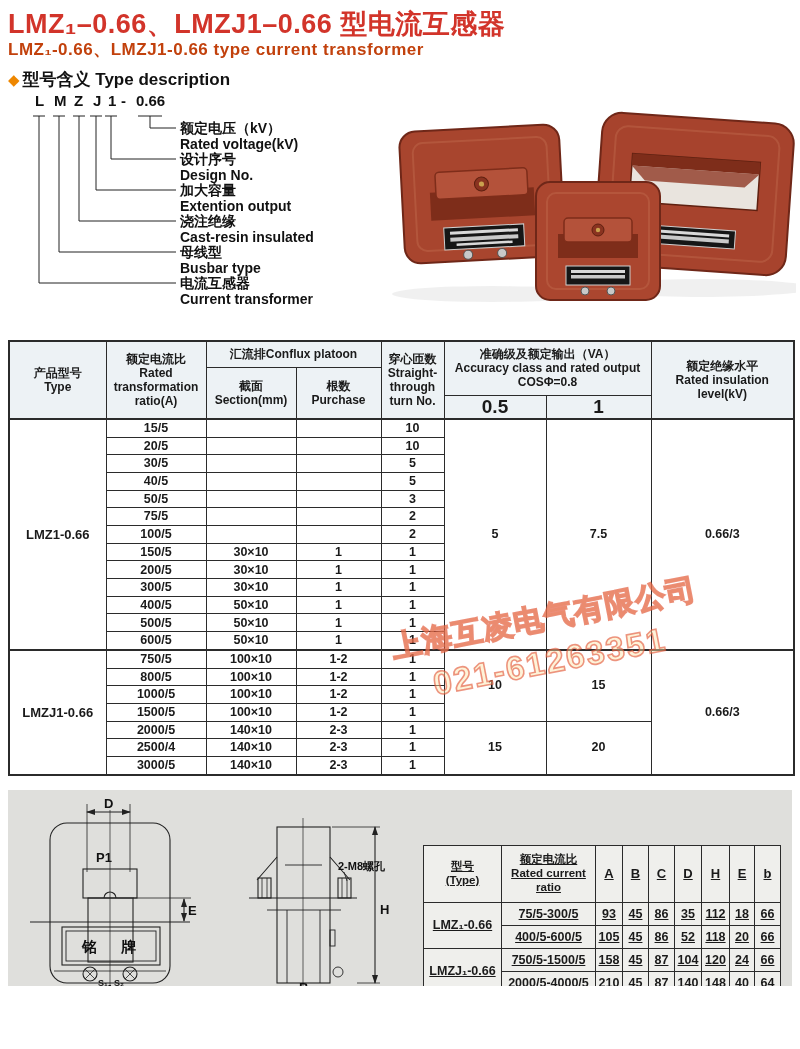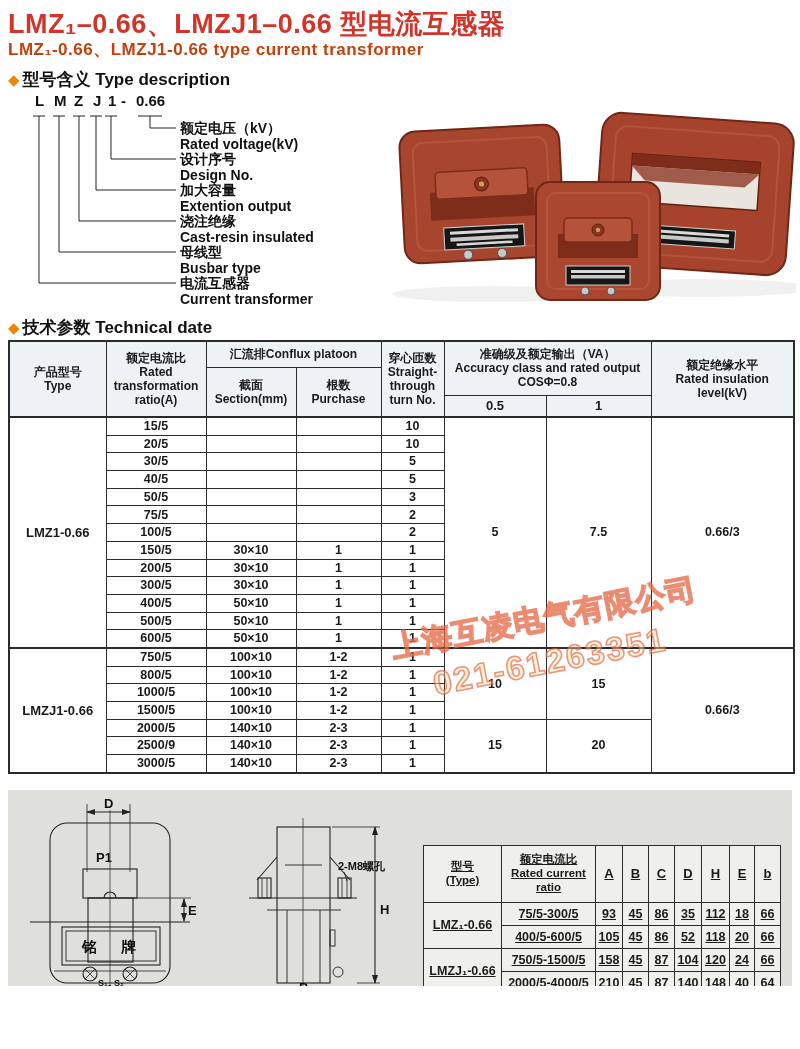--- a/index.html
+++ b/index.html
@@ -21,21 +21,21 @@
   .tc-item{position:absolute;left:152px;width:200px;line-height:16px;font-size:14px;font-weight:700;color:#111;white-space:nowrap;}
   .tc-zh{display:block;}
   .tc-en{display:block;font-size:14px;}
   
   #photo{left:372px;top:76px;width:424px;height:236px;}
   
   #tech-table{left:8px;top:340px;width:785px;border-collapse:collapse;table-layout:fixed;
               border:2px solid #2b2b2b;z-index:2;}
   #tech-table th,#tech-table td{border:1px solid #2b2b2b;text-align:center;vertical-align:middle;padding:0;overflow:hidden;}
   #tech-table thead th{background:#edf2f5;font-weight:700;font-size:12px;line-height:1.18;white-space:pre-line;}
-  #tech-table thead .big{font-size:13px;}
+  #tech-table thead .big{font-size:19px;}
   #tech-table tbody td{height:16.7px;font-size:12.5px;font-weight:600;line-height:1;}
   #tech-table tbody td.type-cell{font-size:13px;font-weight:700;}
   #tech-table tr.group-start td{border-top:2px solid #2b2b2b;}
   
   #watermark{left:388px;top:628px;transform:rotate(-11deg);transform-origin:0 0;z-index:6;
              pointer-events:none;font-weight:700;white-space:nowrap;opacity:0.9;}
   #watermark .wm1{font-size:30px;letter-spacing:1px;color:rgba(252,228,170,0.55);
                   -webkit-text-stroke:1.6px rgba(226,88,58,0.75);}
   #watermark .wm2{font-size:33px;letter-spacing:2px;margin-left:34px;margin-top:4px;
                   color:rgba(252,228,170,0.5);-webkit-text-stroke:1.6px rgba(226,88,58,0.7);}
@@ -155,23 +155,20 @@
         <circle cx="0" cy="-10" r="2.2" fill="#caa14e"></circle>
         <rect x="-32" y="26" width="64" height="19" fill="#161616" stroke="#cfcfcf"></rect>
         <rect x="-27" y="30" width="54" height="3" fill="#d9d9d9"></rect>
         <rect x="-27" y="35" width="54" height="3.5" fill="#c9c9c9"></rect>
         <circle cx="-13" cy="51" r="4" fill="#c8c8c8" stroke="#555"></circle>
         <circle cx="13" cy="51" r="4" fill="#c8c8c8" stroke="#555"></circle>
       </g>
     </svg>
   </div>
 
-  <div class="abs section-title" id="sec-tech">
-    <span class="diamond">◆</span><span>技术参数 Technical date</span>
-  </div>
 
   <table class="abs" id="tech-table">
     <colgroup>
       <col style="width:97px">
         <col style="width:100px">
         <col style="width:90px">
         <col style="width:85px">
       <col style="width:63px">
         <col style="width:102px">
         <col style="width:105px">
@@ -321,21 +318,21 @@
         </tr>
         <tr>
           <td>2000/5</td>
           <td>140×10</td>
           <td>2-3</td>
           <td>1</td>
           <td rowspan="3">15</td>
           <td rowspan="3">20</td>
         </tr>
         <tr>
-          <td>2500/9</td>
+          <td>2500/4</td>
           <td>140×10</td>
           <td>2-3</td>
           <td>1</td>
         </tr>
         <tr>
           <td>3000/5</td>
           <td>140×10</td>
           <td>2-3</td>
           <td>1</td>
         </tr>

